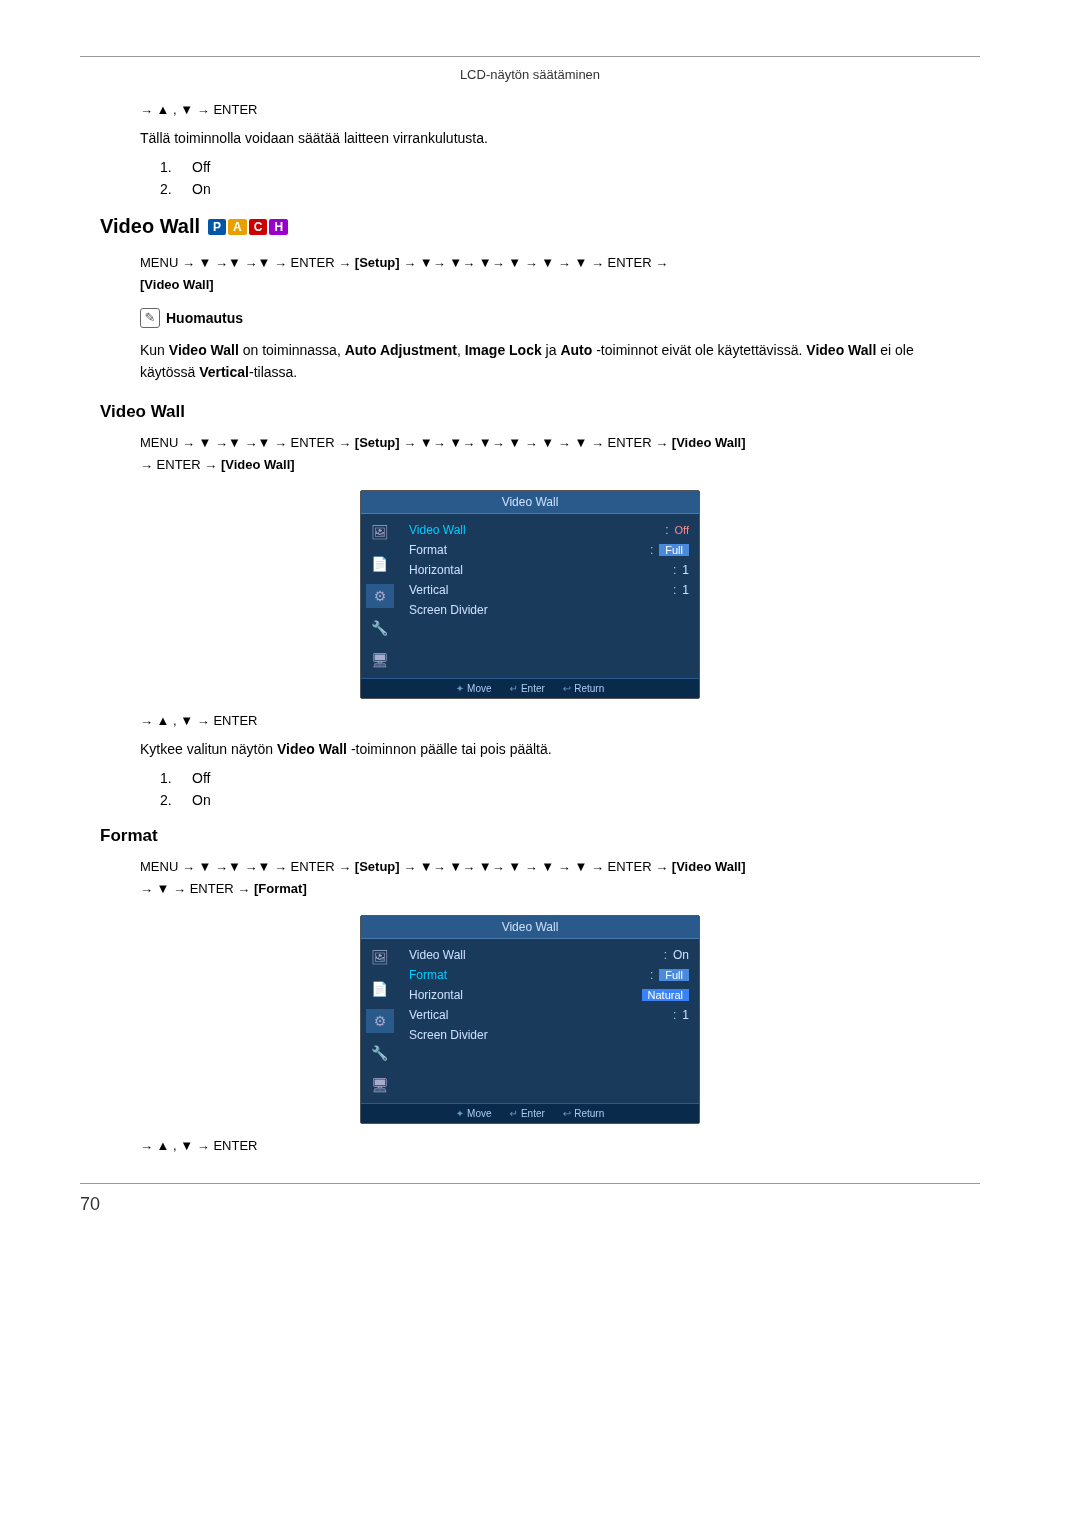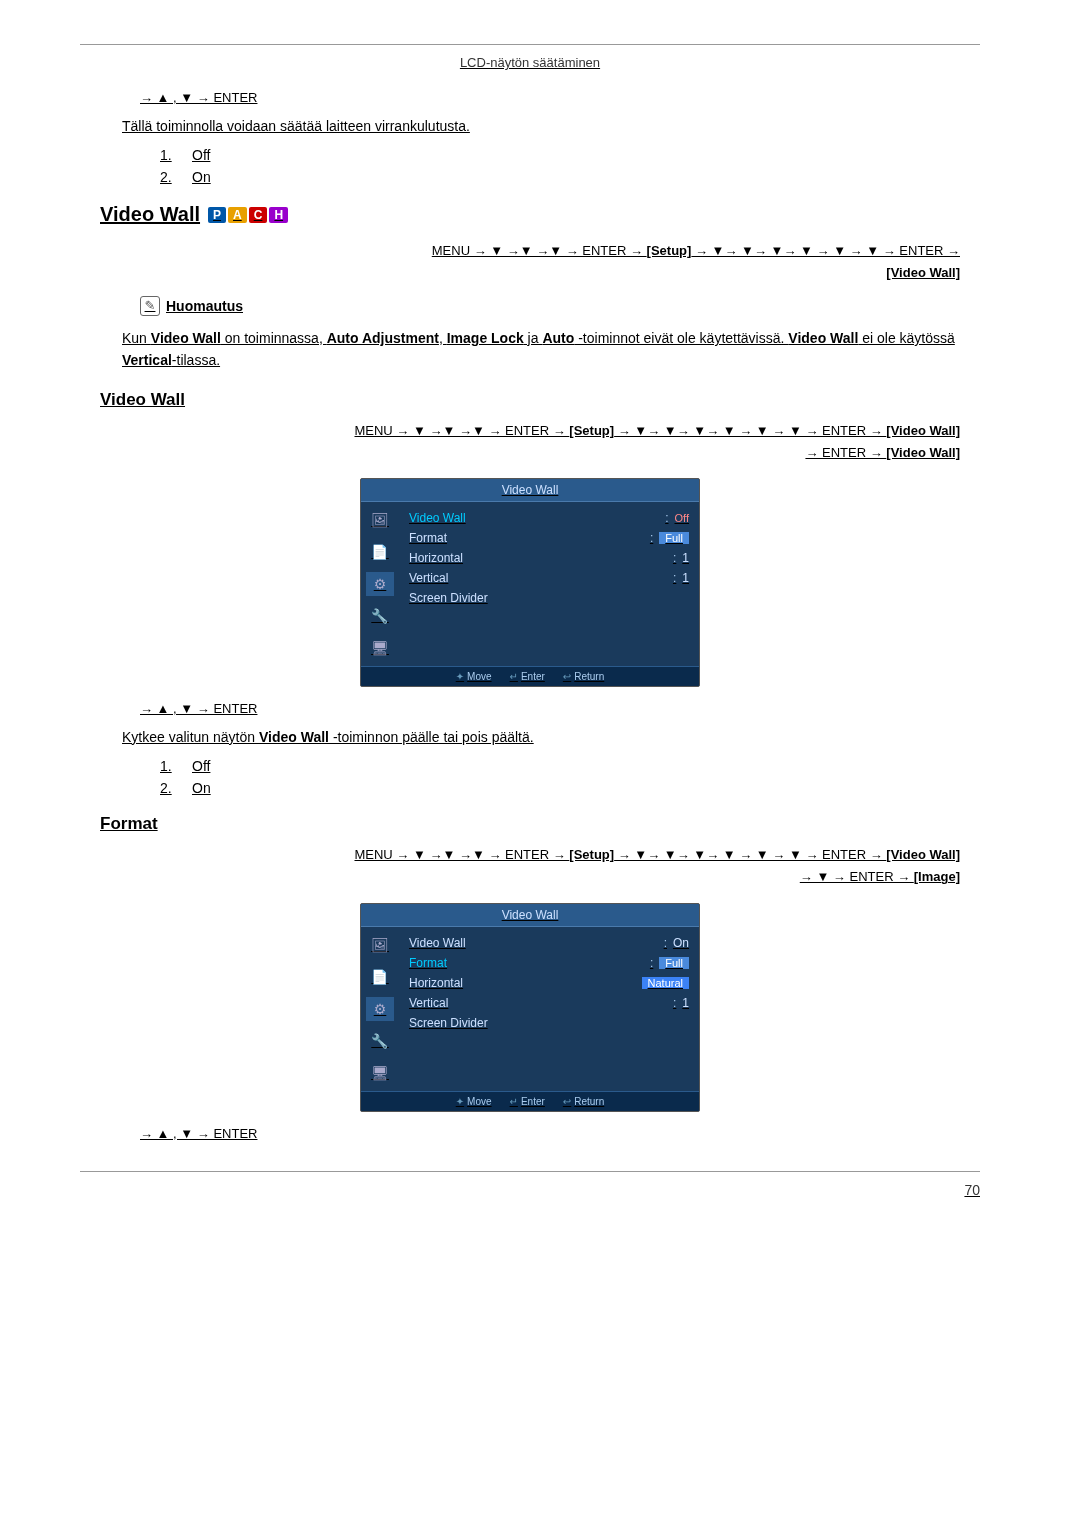--- a/index.html
+++ b/index.html
@@ -8,50 +8,49 @@
       font-size: 14px;
       background: #fff;
       color: #000;
       width: 1080px;
       min-height: 1527px;
       padding: 0;
     }
     .page {
       width: 1060px;
       min-height: 1527px;
-      padding: 44px 80px 60px 80px;
+      padding: 56px 80px 60px 80px;
       position: relative;
-      text-decoration: underline;
     }
     .top-border {
       border-top: 1px solid #999;
       padding-top: 10px;
       margin-bottom: 20px;
       text-align: center;
       font-size: 13px;
       color: #333;
     }
     .bottom-border {
       border-top: 1px solid #999;
       margin-top: 30px;
       padding-top: 10px;
-      text-align: right;
-      font-size: 14px;
+      text-align: left;
+      font-size: 18px;
       color: #333;
     }
     .content {
       padding: 0 20px;
     }
     .arrow-line {
       font-size: 13px;
       margin: 10px 0 10px 40px;
       font-family: Arial, sans-serif;
     }
     .description {
-      margin: 10px 0 10px 22px;
+      margin: 10px 0 10px 40px;
       font-size: 14px;
       line-height: 1.6;
     }
     .numbered-item {
       margin: 6px 0 6px 60px;
       font-size: 14px;
       display: flex;
       align-items: baseline;
       gap: 12px;
     }
@@ -91,21 +90,20 @@
       font-size: 17px;
       font-weight: bold;
       margin: 18px 0 10px 0;
     }
     .bold { font-weight: bold; }
     .menu-path {
       margin: 10px 0 10px 40px;
       font-size: 13px;
       line-height: 1.7;
       font-family: Arial, sans-serif;
-      text-align: right;
     }
     .menu-path .bracket { font-weight: bold; }
     .note-box {
       display: flex;
       align-items: flex-start;
       gap: 6px;
       margin: 10px 0 10px 40px;
     }
     .note-icon {
       width: 20px;
@@ -365,21 +363,21 @@
       <span class="num">2.</span>
       <span class="item-text bold">On</span>
     </div>
 
     <div class="sub-heading">
       <span>Format</span>
     </div>
 
     <div class="menu-path">
       MENU → ▼ →▼ →▼ → ENTER → <span class="bracket">[Setup]</span> → ▼→ ▼→ ▼→ ▼ → ▼ → ▼ → ENTER → <span class="bracket">[Video Wall]</span><br>
-      → ▼ → ENTER → <span class="bracket">[Image]</span>
+      → ▼ → ENTER → <span class="bracket">[Format]</span>
     </div>
 
     <div class="screenshot-container">
       <div class="screenshot">
         <div class="screenshot-title">Video Wall</div>
         <div class="screenshot-body">
           <div class="screenshot-sidebar">
             <div class="sidebar-icon">🖼</div>
             <div class="sidebar-icon">📄</div>
             <div class="sidebar-icon active">⚙</div>

